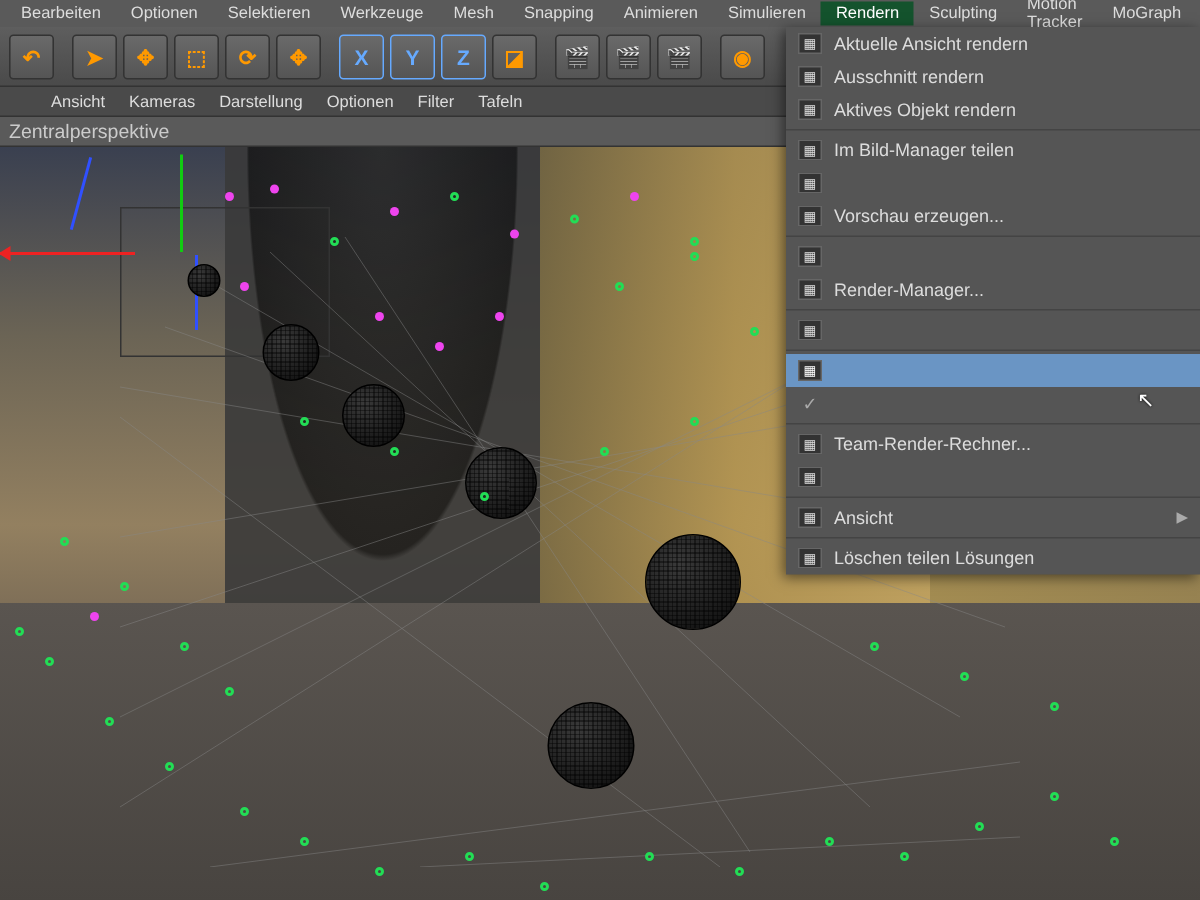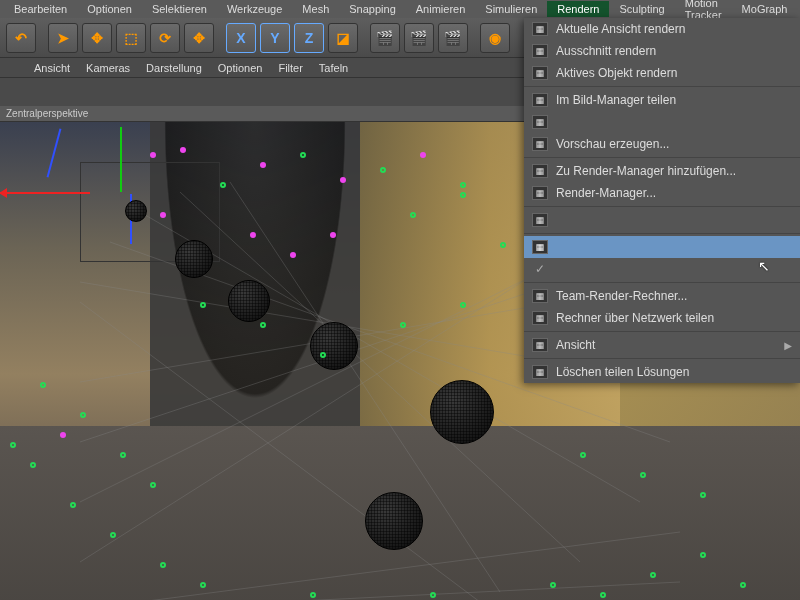--- a/index.html
+++ b/index.html
@@ -7,21 +7,21 @@
 .menubar { background: #5a5a5a; height: 18px; display: flex; align-items: center; padding: 0 4px; font-size: 11px; color: #ddd; }
 .menubar-item { padding: 2px 10px; cursor: pointer; }
 .menubar-item.active { background: #14532d; color: #fff; }
 .toolbar { background: linear-gradient(#5e5e5e,#4a4a4a); height: 40px; display: flex; align-items: center; padding: 0 6px; gap: 4px; border-bottom: 1px solid #333; }
 .tool-btn { width: 30px; height: 30px; background: linear-gradient(#6a6a6a,#555); border: 1px solid #333; border-radius: 3px; display: flex; align-items: center; justify-content: center; cursor: pointer; color: #f90; font-size: 14px; font-weight: bold; }
 .tool-btn.blue { color: #6af; border-color: #6af; }
 .tool-btn.orange-cube { color: #f90; }
 .tool-sep { width: 4px; }
 .subbar { background: #4a4a4a; height: 20px; display: flex; align-items: center; padding: 0 4px; font-size: 11px; color: #ddd; gap: 16px; border-bottom: 1px solid #333;}
 .subbar-item { cursor: pointer; }
-.label-row { background: #5a5a5a; padding: 2px 6px; font-size: 10px; color: #ccc; border-bottom: 1px solid #333; margin-top: 28px; }
+.label-row { background: #5a5a5a; padding: 2px 6px; font-size: 13px; color: #ccc; border-bottom: 1px solid #333; }
 .viewport { position: relative; width: 800px; height: 504px; background: linear-gradient(180deg,#3a4050 0%,#6b6455 25%,#938060 50%,#5a5048 80%,#3a3535 100%); overflow: hidden; }
 .arch { position: absolute; left: 150px; top: 0; width: 210px; height: 320px; background: radial-gradient(ellipse at 50% 0%,#2a2a2a 0%,#1a1a1a 60%,transparent 61%),#3a3a3a; border-radius: 0 0 0 0; opacity: 0.9; }
 .wall-r { position: absolute; left: 360px; top: 0; width: 260px; height: 400px; background: linear-gradient(90deg,#7a6a40,#b89850,#c8a860); opacity: 0.85;}
 .wall-r2 { position: absolute; left: 620px; top: 0; width: 180px; height: 500px; background: linear-gradient(90deg,#a89050,#9a8550); opacity: 0.85;}
 .ground { position: absolute; left: 0; bottom: 0; width: 100%; height: 200px; background: linear-gradient(180deg,#5a5550,#484440); }
 .sphere { position: absolute; border-radius: 50%; background: radial-gradient(circle at 35% 30%,#3a3a3a,#0a0a0a); border: 1px solid #000; }
 .sphere::before { content:""; position:absolute; inset:0; border-radius:50%; background: repeating-linear-gradient(0deg,transparent 0 2px,rgba(0,0,0,0.4) 2px 3px), repeating-linear-gradient(90deg,transparent 0 2px,rgba(0,0,0,0.4) 2px 3px);}
 .gizmo-x { position:absolute; left:130px; top:72px; width:2px; height:50px; background:#3050ff; }
 .gizmo-y { position:absolute; left:53px; top:6px; width:2px; height:50px; background:#3050ff; transform:rotate(15deg);}
 .arrow-g { position:absolute; left:120px; top:5px; width:2px; height:65px; background:#1c1; }
@@ -197,21 +197,20 @@
       <div class="dd-item">
         <span class="dd-icon">▦</span>
       </div>
       <div class="dd-item">
         <span class="dd-icon">▦</span>
         <span>Vorschau erzeugen...</span>
       </div>
       <div class="dd-sep"></div>
       <div class="dd-item">
         <span class="dd-icon">▦</span>
-        <span>Zu Render-Manager hinzufügen...</span>
       </div>
       <div class="dd-item">
         <span class="dd-icon">▦</span>
         <span>Render-Manager...</span>
       </div>
       <div class="dd-sep"></div>
       <div class="dd-item">
         <span class="dd-icon">▦</span>
       </div>
       <div class="dd-sep"></div>
@@ -221,21 +220,20 @@
       <div class="dd-item">
         <span class="dd-check">✓</span>
       </div>
       <div class="dd-sep"></div>
       <div class="dd-item">
         <span class="dd-icon">▦</span>
         <span>Team-Render-Rechner...</span>
       </div>
       <div class="dd-item">
         <span class="dd-icon">▦</span>
-        <span>Rechner über Netzwerk teilen</span>
       </div>
       <div class="dd-sep"></div>
       <div class="dd-item">
         <span class="dd-icon">▦</span>
         <span>Ansicht</span>
         <span class="dd-arrow">▶</span>
       </div>
       <div class="dd-sep"></div>
       <div class="dd-item">
         <span class="dd-icon">▦</span>

